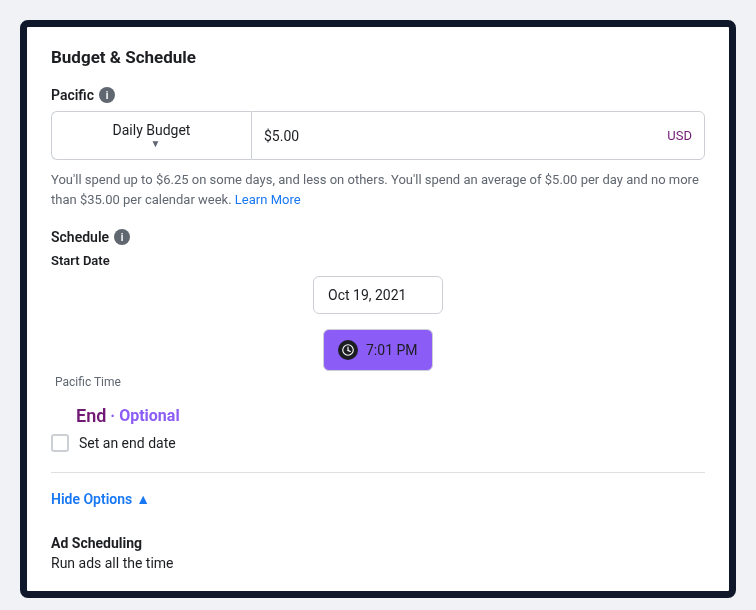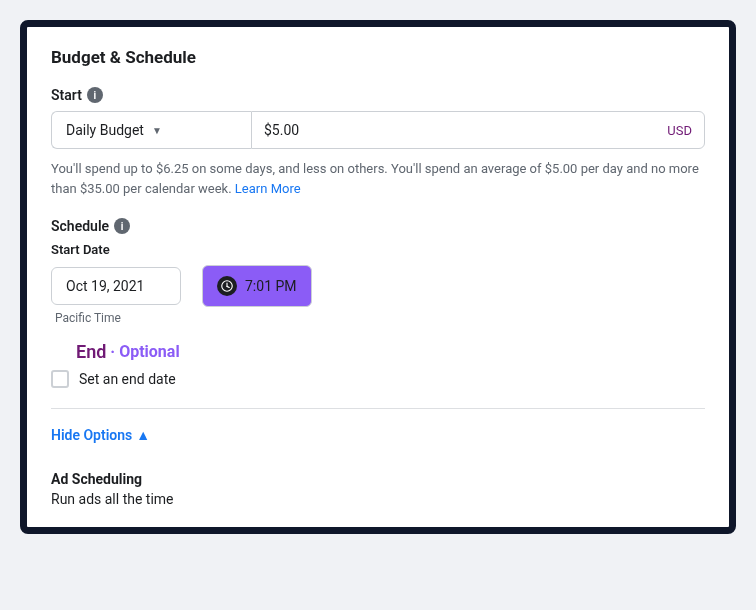--- a/index.html
+++ b/index.html
@@ -70,20 +70,21 @@
       align-items: center;
       border: 1px solid #ccd0d5;
       border-radius: 6px 0 0 6px;
       padding: 10px 14px;
       background: #fff;
       cursor: pointer;
       width: 200px;
       font-size: 14px;
       color: #1c1e21;
       border-right: none;
+      flex-direction: column;
     }
 
     .budget-type-select .chevron {
       color: #606770;
       font-size: 10px;
       margin-left: 8px;
     }
 
     .budget-amount-field {
       display: flex;
@@ -127,22 +128,23 @@
     .sub-label {
       font-size: 13px;
       font-weight: 600;
       color: #1c1e21;
       margin-bottom: 8px;
     }
 
     .date-time-row {
       display: flex;
       align-items: center;
-      gap: 21px;
+      gap: 15px;
       margin-bottom: 4px;
+      flex-direction: column;
     }
 
     .date-field {
       border: 1px solid #ccd0d5;
       border-radius: 6px;
       padding: 10px 14px;
       font-size: 14px;
       color: #1c1e21;
       background: #fff;
       cursor: pointer;
@@ -265,21 +267,21 @@
 </head>
 <body>
 
 <div class="card">
 
   
   <div class="section-title">Budget &amp; Schedule</div>
 
   
   <div class="field-label">
-    <span>Start</span>
+    <span>Pacific</span>
     <span class="info-icon">i</span>
   </div>
 
   <div class="budget-row">
     <div class="budget-type-select">
       <span>Daily Budget</span>
       <span class="chevron">▼</span>
     </div>
     <div class="budget-amount-field">
       <span class="amount">$5.00</span>

